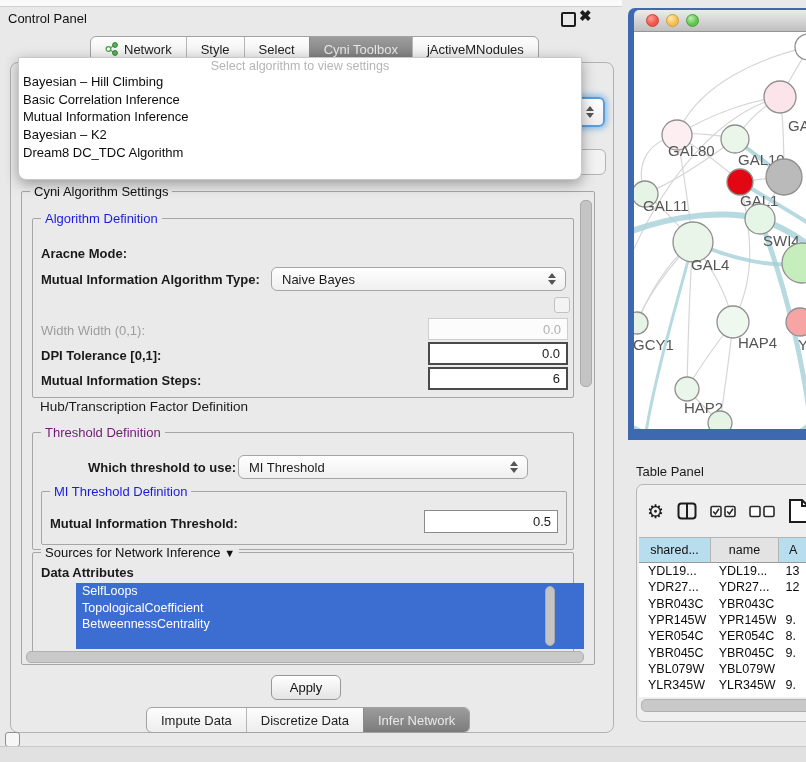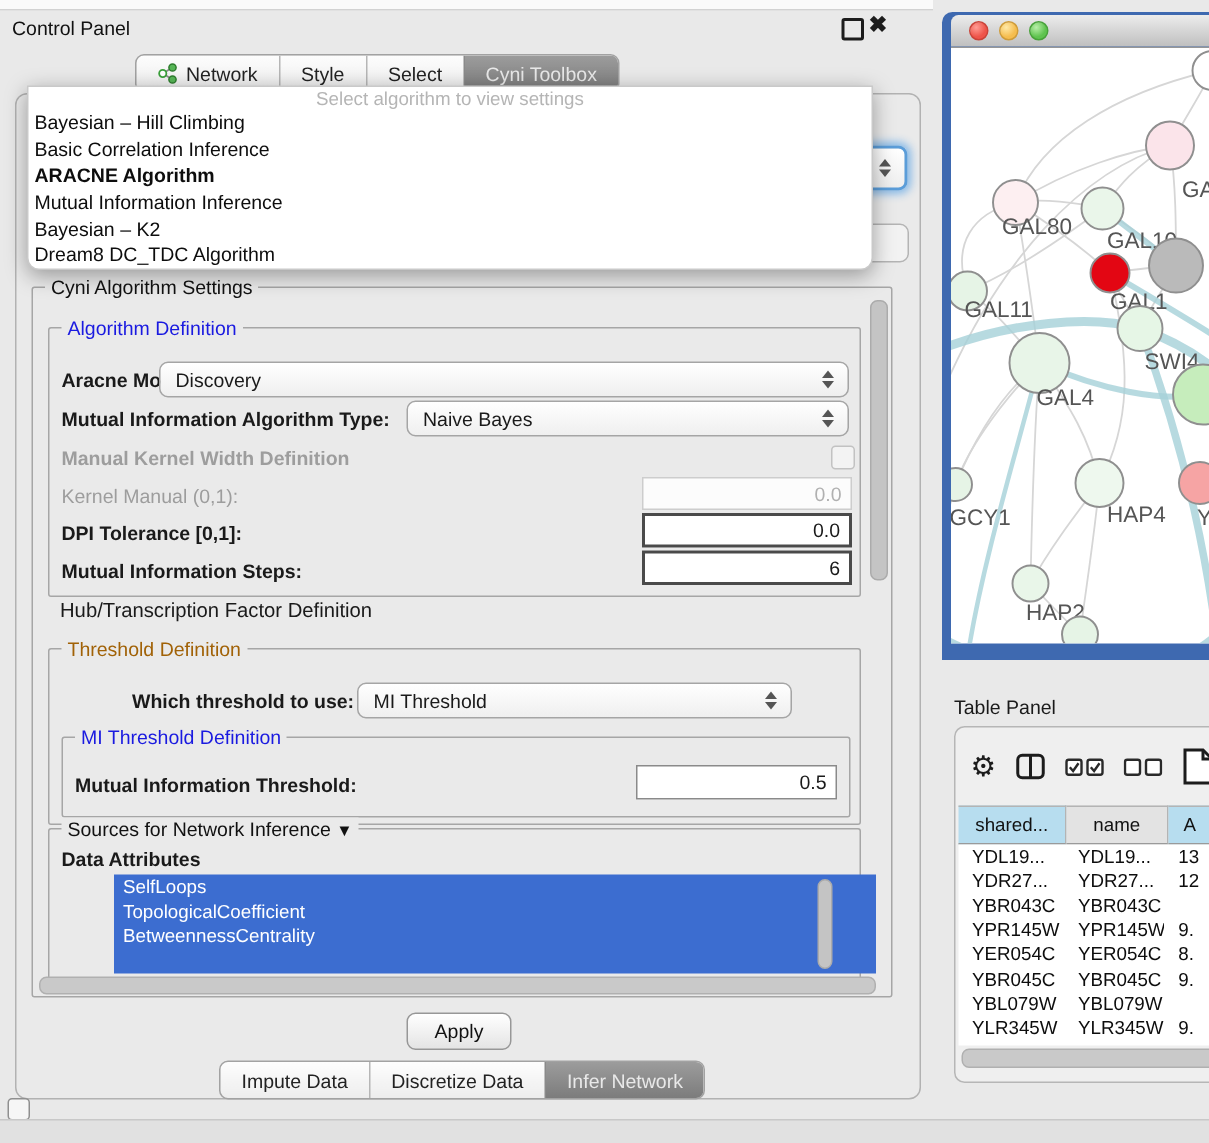--- a/index.html
+++ b/index.html
@@ -24,21 +24,21 @@
   
   .content{left:10px;top:62px;width:602px;height:669px;border:1px solid #b2b2b2;border-radius:8px;background:#eaeaea;}
 
   .combo-frag{border-radius:6px;background:linear-gradient(#fff,#eee);border:2px solid #5b9dd9;box-shadow:0 0 6px 2px #86b9e8;}
   .combo-frag2{border-radius:6px;background:#f2f2f2;border:1px solid #b4b4b4;}
 
   
   .group{border:1px solid #a6a6a6;border-radius:2px;}
   .group > .gtitle{position:absolute;top:-8px;left:8px;background:#eaeaea;padding:0 4px;font-size:13px;white-space:nowrap;}
   .gtitle.blue{color:#1a1ae0;}
-  .gtitle.green{color:#a16207;}
+  .gtitle.green{color:#701a75;}
   .gtitle.black{color:#111;}
 
   .lbl{font-size:13px;white-space:nowrap;}
   .b{font-weight:bold;}
   .dis{color:#9d9d9d;}
 
   .combo{height:24px;border:1px solid #a5a5a5;border-radius:6px;background:linear-gradient(#ffffff,#efefef);
          display:flex;align-items:center;font-size:13px;padding-left:10px;box-sizing:border-box;}
   .spin{position:absolute;right:9px;top:50%;transform:translateY(-50%);display:flex;flex-direction:column;gap:2px;}
   .spin i{display:block;width:0;height:0;border-left:4px solid transparent;border-right:4px solid transparent;}
@@ -119,20 +119,23 @@
     </div>
     <div class="s">
       <span>Style</span>
     </div>
     <div class="s">
       <span>Select</span>
     </div>
     <div class="s sel">
       <span>Cyni Toolbox</span>
     </div>
+    <div class="s">
+      <span>jActiveMNodules</span>
+    </div>
   </div>
 
   <div class="abs content">
 
     <div class="abs combo-frag" style="left:558px;top:34px;width:32px;height:26px;">
       <span class="spin">
           <i class="up"></i>
           <i class="dn"></i>
         </span>
     </div>
@@ -140,41 +143,33 @@
 
     <div class="abs group" style="left:10px;top:128px;width:572px;height:472px;background:#eaeaea;">
       <span class="gtitle black">Cyni Algorithm Settings</span>
 
       <div class="abs sbv" style="left:558px;top:8px;width:10px;height:185px;"></div>
 
       <div class="abs group" style="left:10px;top:26px;width:540px;height:178px;">
         <span class="gtitle blue">Algorithm Definition</span>
 
         <div class="abs lbl b" style="left:8px;top:27px;">Aracne Mode:</div>
-        <div class="abs combo" style="left:73px;top:22px;width:460px;">
-          <span>Discovery</span>
-          <span class="spin">
-              <i class="up"></i>
-              <i class="dn"></i>
-            </span>
-        </div>
 
         <div class="abs lbl b" style="left:8px;top:53px;">Mutual Information Algorithm Type:</div>
         <div class="abs combo" style="left:238px;top:48px;width:295px;">
           <span>Naive Bayes</span>
           <span class="spin">
               <i class="up"></i>
               <i class="dn"></i>
             </span>
         </div>
 
-        <div class="abs lbl b dis" style="left:8px;top:79px;">Manual Kernel Width Definition</div>
         <div class="abs chk" style="left:521px;top:78px;"></div>
 
-        <div class="abs lbl dis" style="left:8px;top:104px;">Kernel Manual (0,1):</div>
+        <div class="abs lbl dis" style="left:8px;top:104px;">Width Width (0,1):</div>
         <div class="abs tfield off" style="left:395px;top:99px;width:140px;height:22px;">0.0</div>
 
         <div class="abs lbl b" style="left:8px;top:129px;">DPI Tolerance [0,1]:</div>
         <div class="abs tfield dark" style="left:395px;top:123px;width:140px;height:23px;">0.0</div>
 
         <div class="abs lbl b" style="left:8px;top:154px;">Mutual Information Steps:</div>
         <div class="abs tfield dark" style="left:395px;top:148px;width:140px;height:23px;">6</div>
       </div>
 
       <div class="abs" style="left:18px;top:207px;display:flex;align-items:center;gap:8px;flex-direction:column;">
@@ -231,21 +226,20 @@
         <span>Infer Network</span>
       </div>
     </div>
   </div>
 
   <div class="abs popup">
     <div class="ph">Select algorithm to view settings</div>
     <div id="popup-items">
         <div class="it">Bayesian – Hill Climbing</div>
         <div class="it">Basic Correlation Inference</div>
-        <div class="it sel">ARACNE Algorithm</div>
         <div class="it">Mutual Information Inference</div>
         <div class="it">Bayesian – K2</div>
         <div class="it">Dream8 DC_TDC Algorithm</div>
       </div>
   </div>
 
   <div class="abs netwin">
     <div class="abs net-titlebar">
       <span class="tl red"></span>
       <span class="tl yel"></span>

